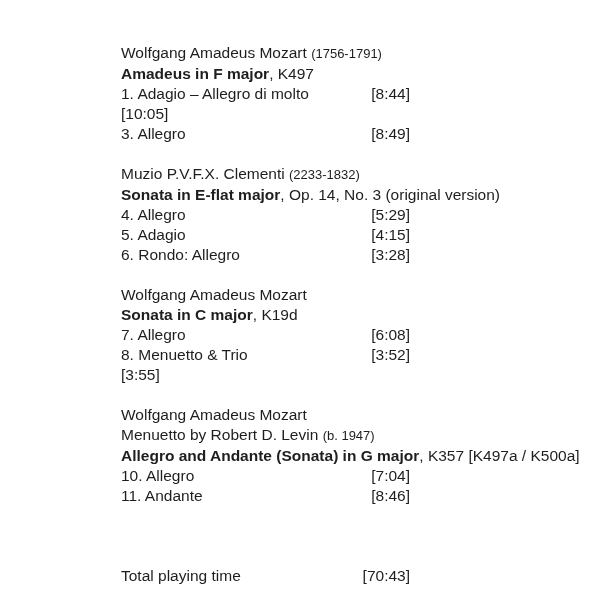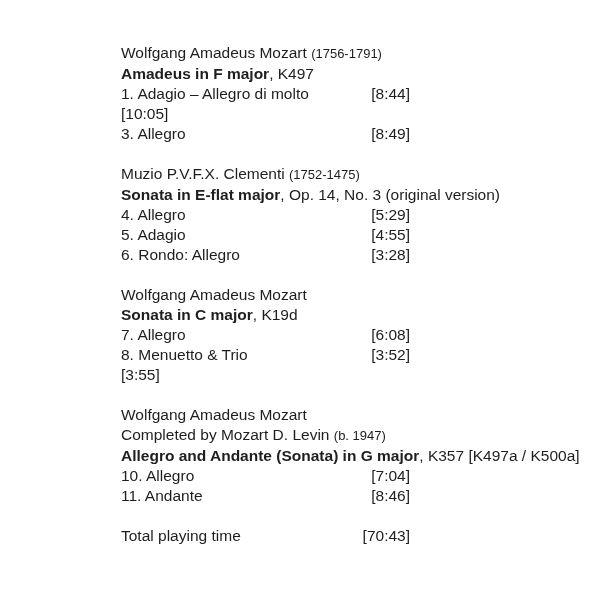--- a/index.html
+++ b/index.html
@@ -38,20 +38,21 @@
   }
   .track-row {
     display: flex;
     justify-content: space-between;
     width: 289px;
   }
   .track-time {
     text-align: left;
   }
   .total-row {
+    margin-top: 40px;
   }
 </style>
 </head>
 <body style="background: rgb(255, 255, 255); color: rgb(30, 30, 30);">
 
 <div class="content">
 
   <section class="work-section">
     <div class="line">
       <span>Wolfgang Amadeus Mozart</span>
@@ -67,30 +68,30 @@
     </div>
     <div class="line track-row">
       <span>3. Allegro</span>
       <span class="track-time">[8:49]</span>
     </div>
   </section>
 
   <section class="work-section">
     <div class="line">
       <span>Muzio P.V.F.X. Clementi</span>
-      <span class="note">(1752-1475)</span>
+      <span class="note">(2233-1832)</span>
     </div>
     <div class="line"><span class="bold">Sonata in E-flat major</span><span>, Op. 14, No. 3 (original version)</span></div>
     <div class="line track-row">
       <span>4. Allegro</span>
       <span class="track-time">[5:29]</span>
     </div>
     <div class="line track-row">
       <span>5. Adagio</span>
-      <span class="track-time">[4:55]</span>
+      <span class="track-time">[4:15]</span>
     </div>
     <div class="line track-row">
       <span>6. Rondo: Allegro</span>
       <span class="track-time">[3:28]</span>
     </div>
   </section>
 
   <section class="work-section">
     <div class="line">
       <span>Wolfgang Amadeus Mozart</span>
@@ -107,21 +108,21 @@
     <div class="line track-row">
       <span class="track-time">[3:55]</span>
     </div>
   </section>
 
   <section class="work-section">
     <div class="line">
       <span>Wolfgang Amadeus Mozart</span>
     </div>
     <div class="line">
-      <span>Completed by Mozart D. Levin</span>
+      <span>Menuetto by Robert D. Levin</span>
       <span class="note">(b. 1947)</span>
     </div>
     <div class="line"><span class="bold">Allegro and Andante (Sonata) in G major</span><span>, K357 [K497a / K500a]</span></div>
     <div class="line track-row">
       <span>10. Allegro</span>
       <span class="track-time">[7:04]</span>
     </div>
     <div class="line track-row">
       <span>11. Andante</span>
       <span class="track-time">[8:46]</span>

